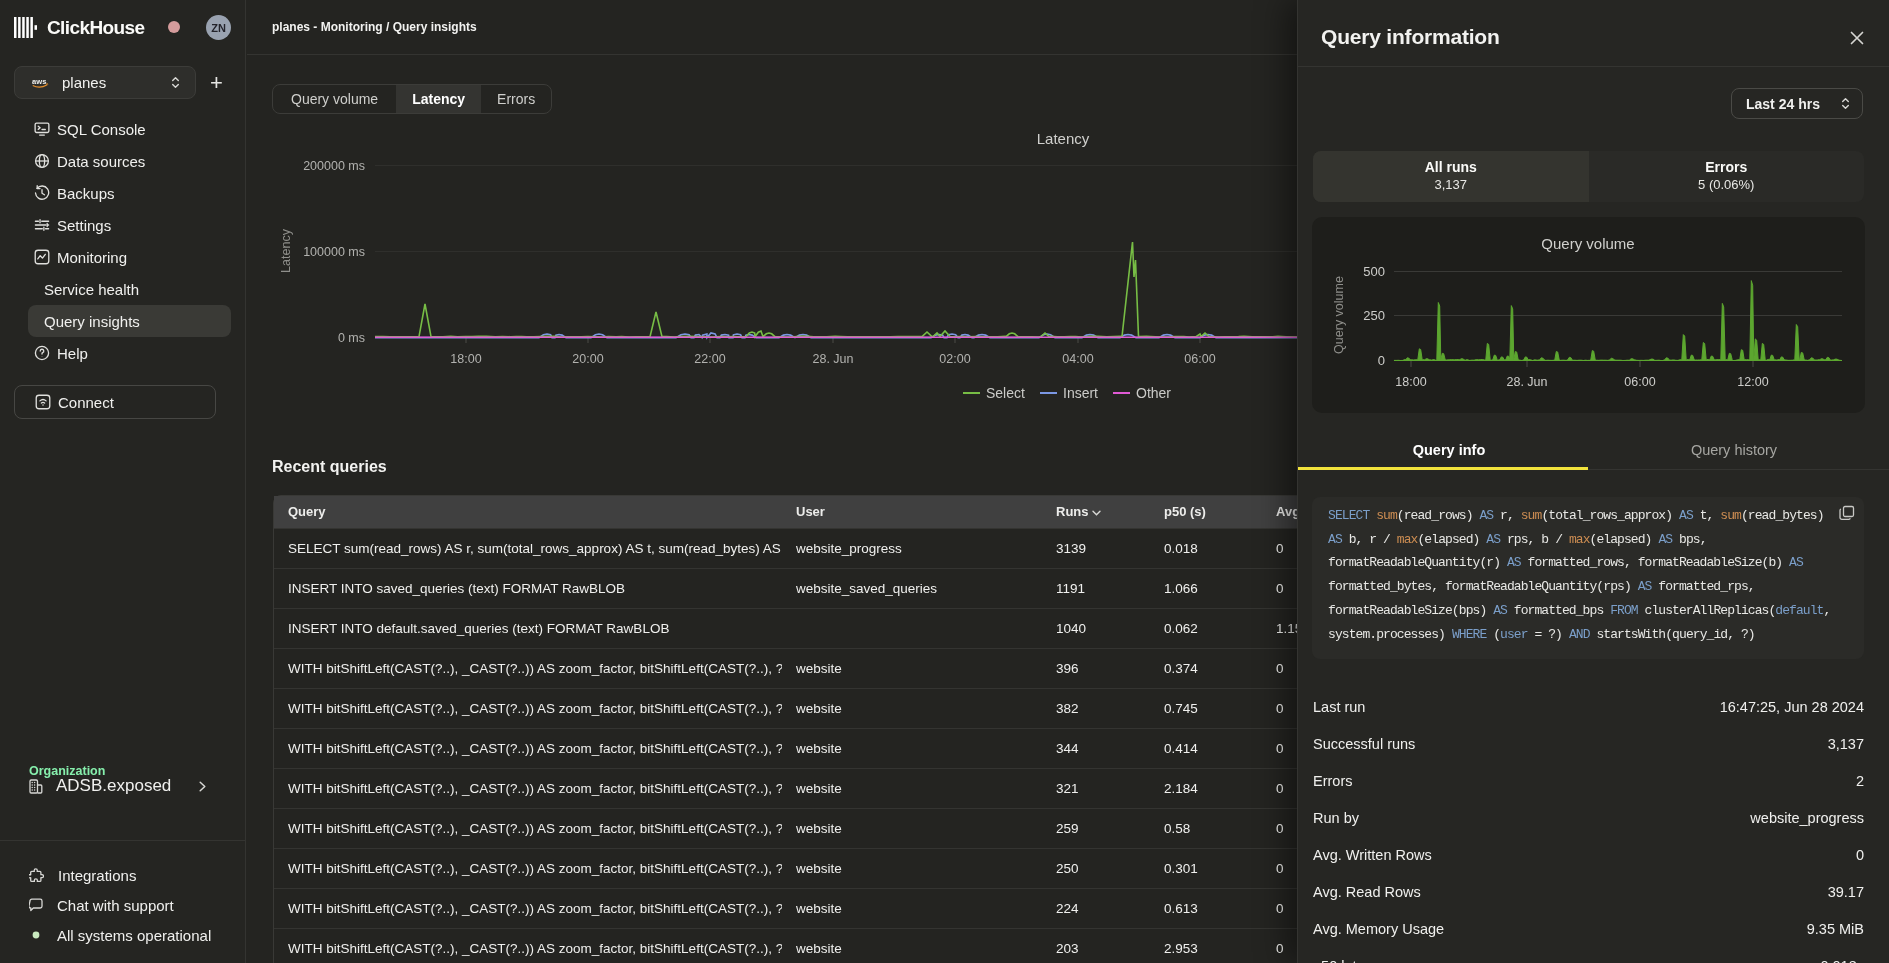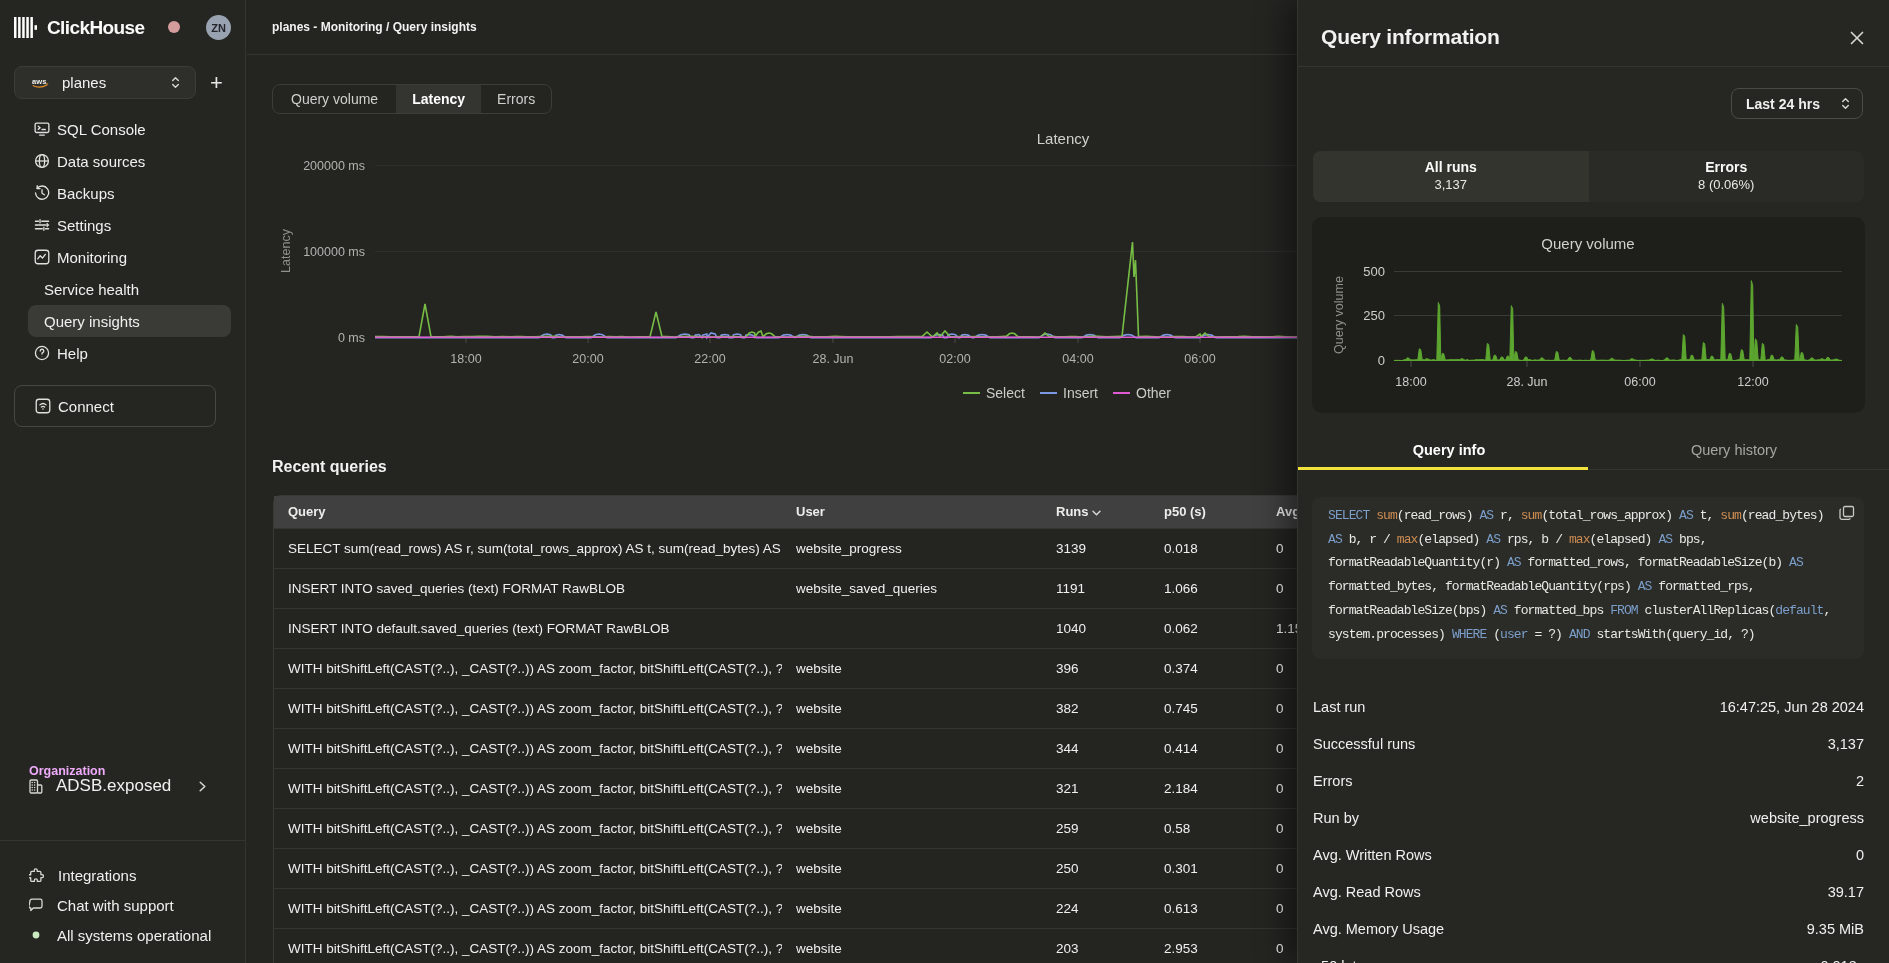--- a/index.html
+++ b/index.html
@@ -14,23 +14,23 @@
 .avatar { position:absolute; left:206px; top:15px; width:25px; height:25px; border-radius:50%; background:#99a2b0; color:#23232b; font-size:11px; font-weight:700; display:flex; align-items:center; justify-content:center; }
 .wsel { position:absolute; left:14px; top:66px; width:182px; height:33px; background:#2e2e2b; border:1px solid #3c3c39; border-radius:8px; display:flex; align-items:center; padding:0 15px; }
 .wsel .aws { width:22px; margin-right:10px; }
 .wsel .nm { font-size:15px; color:#f2f2f0; flex:1; }
 .plusbtn { position:absolute; left:210px; top:70px; font-size:22px; color:#e5e5e2; font-weight:300; }
 .nav { position:absolute; left:28px; top:113px; width:203px; }
 .nav .item { display:flex; align-items:center; height:32px; padding-left:6px; font-size:15px; color:#f0f0ee; border-radius:8px; }
 .nav .item svg { margin-right:7px; flex:none; width:16px; height:16px; }
 .nav .sub { padding-left:16px; }
 .nav .active { background:#3a3a36; }
-.connect { position:absolute; left:14px; top:385px; width:202px; height:42px; border:1px solid #474744; border-radius:8px; display:flex; align-items:center; padding-left:20px; font-size:15px; color:#f0f0ee; }
+.connect { position:absolute; left:14px; top:385px; width:202px; height:34px; border:1px solid #474744; border-radius:8px; display:flex; align-items:center; padding-left:20px; font-size:15px; color:#f0f0ee; }
 .connect svg { margin-right:7px; width:16px; height:16px; }
-.orglabel { position:absolute; left:29px; top:764px; font-size:12.5px; font-weight:700; color:#f0abfc; }
+.orglabel { position:absolute; left:29px; top:764px; font-size:12.5px; font-weight:700; color:#86efac; }
 .orgrow { position:absolute; left:29px; top:776px; width:183px; display:flex; align-items:center; font-size:17px; color:#f0f0ee;justify-content:space-between; }
 .orgrow svg { margin-right:13px; }
 .sep { position:absolute; left:0; top:840px; width:246px; border-top:1px solid #343431; }
 .brow { position:absolute; left:29px; display:flex; align-items:center; font-size:15px; color:#f0f0ee; height:18px; }
 .brow svg { margin-right:14px; }
 
 
 #main { position:absolute; left:247px; top:0; width:1642px; height:963px; background:#242421; }
 #mhead { position:absolute; left:0; top:0; width:100%; height:55px; border-bottom:1px solid #343431; }
 #mhead .t { position:absolute; left:25px; top:20px; font-size:12px; font-weight:700;text-align:right; }
@@ -306,21 +306,21 @@
           <path d="M1.7 4.6 L4.5 1.8 L7.3 4.6" stroke="#d8d8d5" stroke-width="1.4" fill="none" stroke-linecap="round" stroke-linejoin="round"></path>
           <path d="M1.7 8.4 L4.5 11.2 L7.3 8.4" stroke="#d8d8d5" stroke-width="1.4" fill="none" stroke-linecap="round" stroke-linejoin="round"></path>
         </svg></div>
     <div class="dv-toggle">
       <div class="half on">
           <div class="h1">All runs</div>
           <div class="h2">3,137</div>
         </div>
       <div class="half">
           <div class="h1">Errors</div>
-          <div class="h2">8 (0.06%)</div>
+          <div class="h2">5 (0.06%)</div>
         </div>
     </div>
     <div class="dv-chart">
       <svg width="553" height="196">
         <text x="276" y="32" font-size="15" fill="#d0d0cd" text-anchor="middle">Query volume</text>
         <line x1="82" y1="54.5" x2="530" y2="54.5" stroke="#3a3a37"></line>
         <line x1="82" y1="98.5" x2="530" y2="98.5" stroke="#3a3a37"></line>
         <text x="73" y="59" font-size="13" fill="#cdcdca" text-anchor="end">500</text>
         <text x="73" y="103" font-size="13" fill="#cdcdca" text-anchor="end">250</text>
         <text x="73" y="148" font-size="13" fill="#cdcdca" text-anchor="end">0</text>

